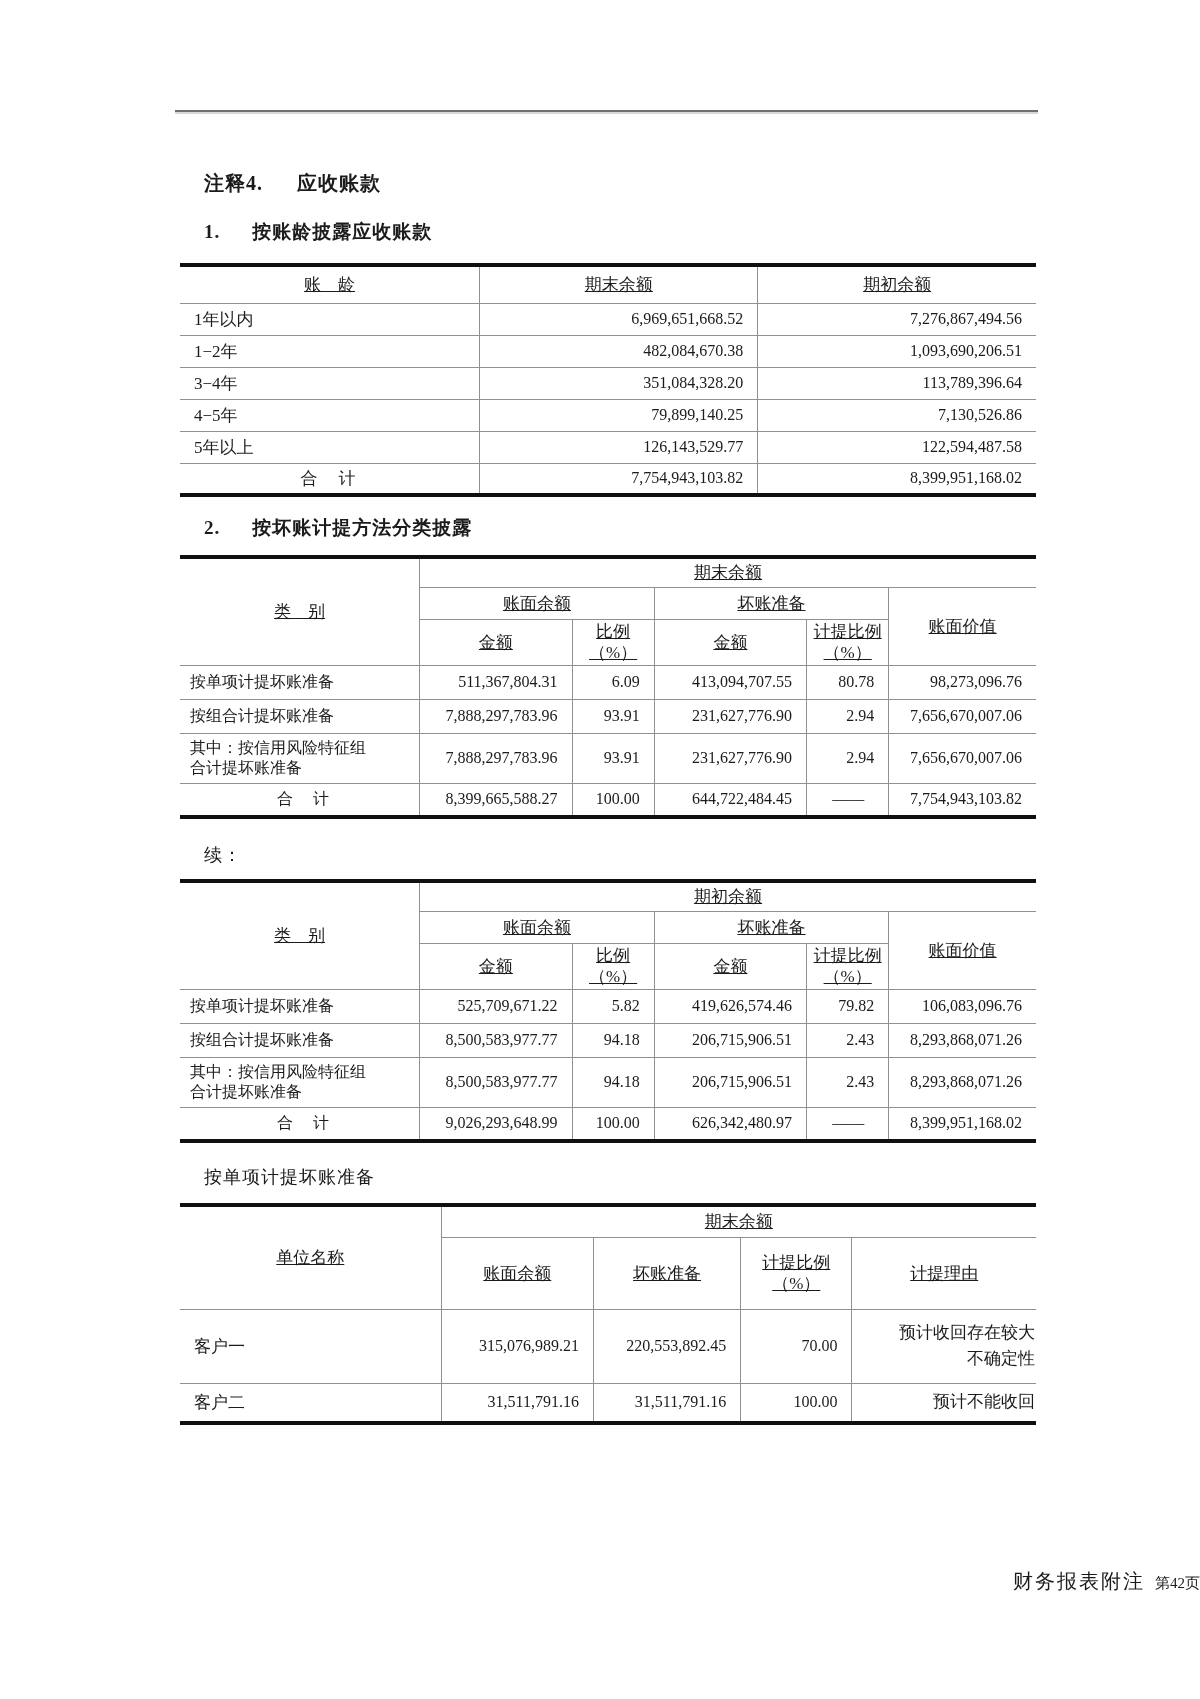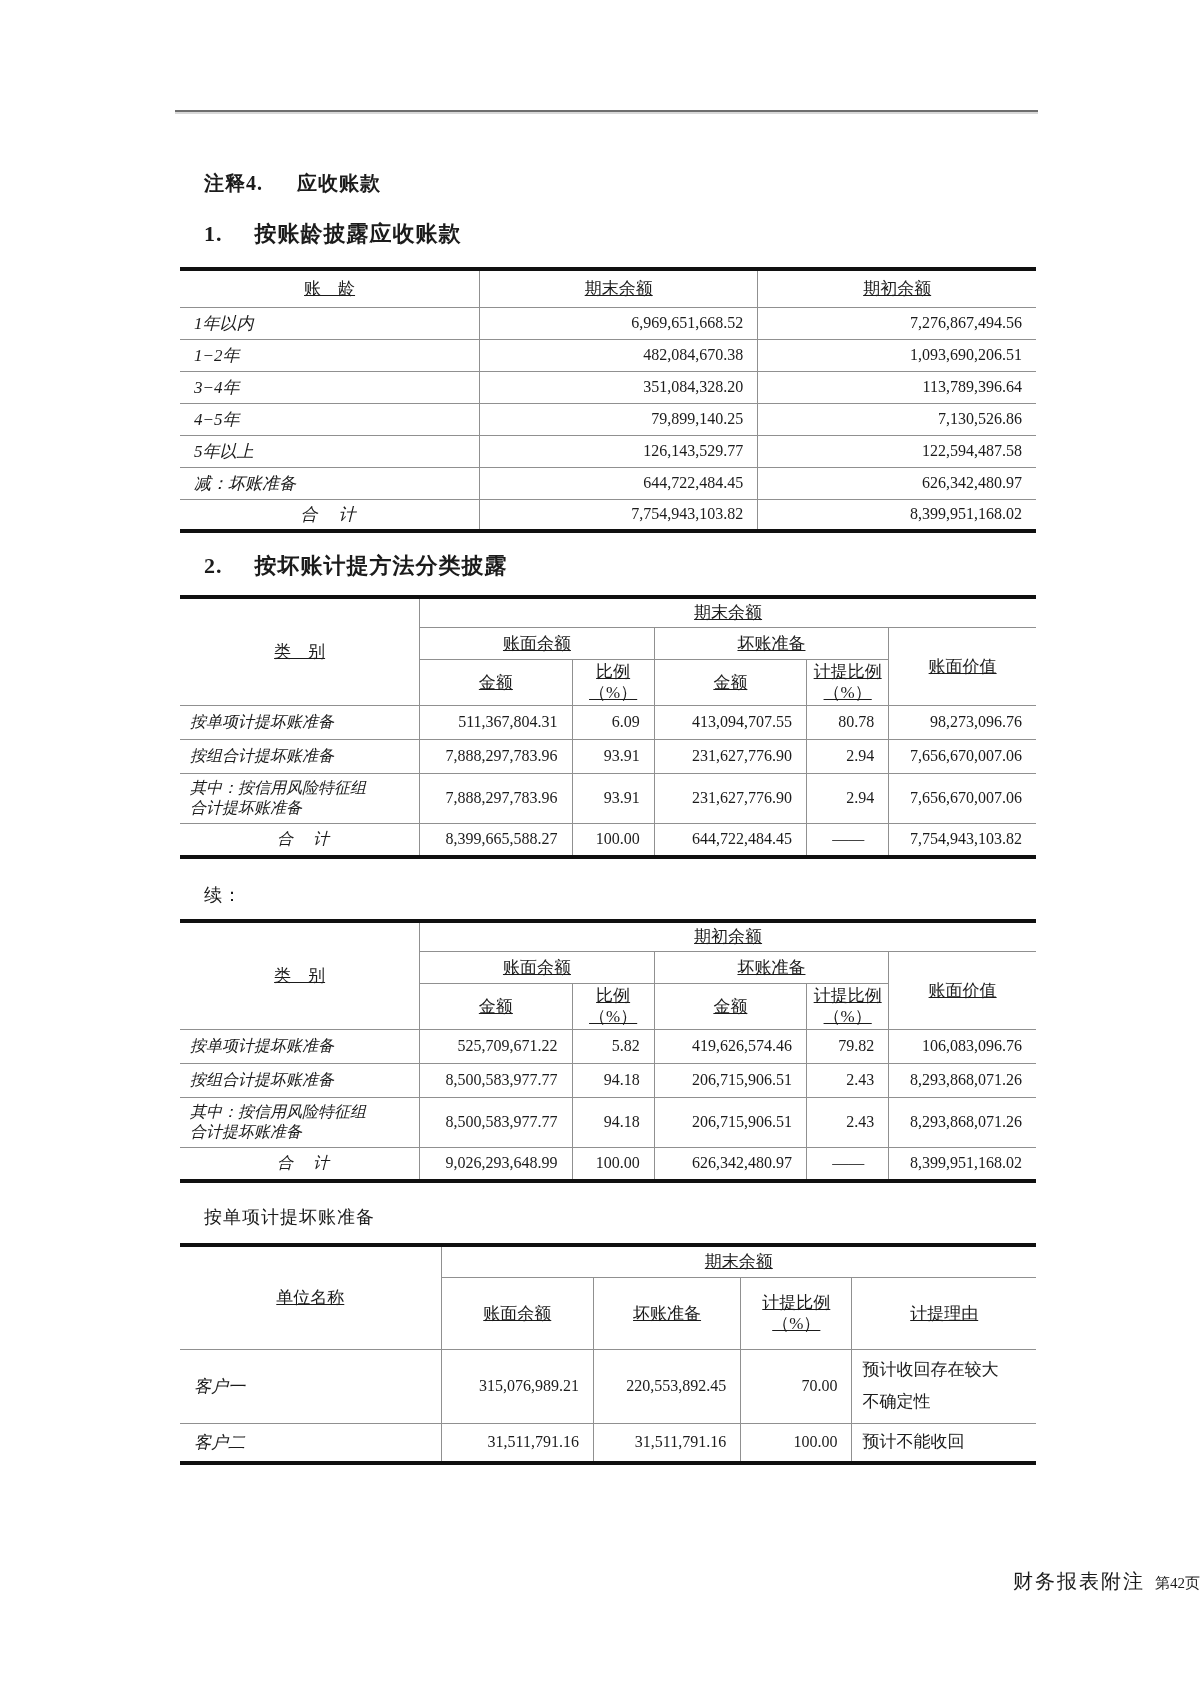--- a/index.html
+++ b/index.html
@@ -9,59 +9,59 @@
     overflow:hidden;
   }
   .top-rule {
     position:absolute; top:110px; left:175px; width:863px; height:2px;
     background:#6e6e6e; box-shadow:0 2px 0 #d8d8d8;
   }
   .content { position:absolute; left:180px; top:158px; width:856px; }
 
   .h-note { margin:12px 0 0 24px; font-size:20px; font-weight:bold; letter-spacing:1px; }
   .h-note .num { margin-right:20px; }
-  .h-sub  { margin:22px 0 0 24px; font-size:22px; font-weight:bold; letter-spacing:1px; }
+  .h-sub  { margin:22px 0 0 24px; font-size:19px; font-weight:bold; letter-spacing:1px; }
   .h-sub .num { margin-right:18px; }
   .h-plain { margin:24px 0 0 24px; font-size:18px; font-weight:normal; letter-spacing:1px; }
 
   table {
     width:100%; border-collapse:collapse; table-layout:fixed;
     border-top:4px solid #101010; border-bottom:4px solid #101010;
     border-left:hidden; border-right:hidden;
   }
   th, td { border:1px solid #909090; vertical-align:middle; font-weight:normal; }
   th { font-size:17px; text-align:center; line-height:21px;text-decoration:underline; }
   td { font-size:16px; }
 
   
   .t-aging { margin-top:18px; }
   .t-aging thead tr { height:38px; }
   .t-aging tbody tr { height:32px; }
-  .lbl { text-align:left; padding-left:14px; font-size:17px;font-style:italic; }
+  .lbl { text-align:left; padding-left:14px; font-size:17px; }
   .num { text-align:right; padding-right:14px; }
   .center { text-align:center; padding-left:0; letter-spacing:2px; }
 
   
   .t-method { margin-top:14px; }
   .t-method tr.hr1 { height:30px; }
   .t-method tr.hr2 { height:32px; }
   .t-method tr.hr3 { height:46px; }
   .t-method tbody tr { height:34px; }
   .t-method tbody tr.tall { height:50px; }
   .t-method .lbl { padding-left:10px; font-size:16px; line-height:20px; }
   .dash { text-align:center; padding-right:0; }
 
   
   .t-ind { margin-top:14px; }
   .t-ind tr.hr1 { height:32px; }
   .t-ind tr.hr2 { height:72px; }
   .t-ind tbody tr.r1 { height:74px; }
   .t-ind tbody tr.r2 { height:40px; }
   .t-ind .lbl { font-size:17px; }
-  .reason { text-align:left; padding-left:10px; font-size:17px; line-height:32px; }
+  .reason { text-align:right; padding-left:10px; font-size:17px; line-height:26px; }
 
   .pre { white-space:pre-line; }
 
   .footer { position:absolute; top:1568px; left:0; width:100%; text-align:right; }
   .footer .ft { font-size:20px; letter-spacing:2px; }
   .footer .fp { font-size:15px; margin-left:10px; }
 </style>
 </head>
 <body>
 
@@ -109,25 +109,20 @@
         </tr>
         <tr>
           <td class="lbl">4−5年</td>
           <td class="num">79,899,140.25</td>
           <td class="num">7,130,526.86</td>
         </tr>
         <tr>
           <td class="lbl">5年以上</td>
           <td class="num">126,143,529.77</td>
           <td class="num">122,594,487.58</td>
-        </tr>
-        <tr>
-          <td class="lbl">减：坏账准备</td>
-          <td class="num">644,722,484.45</td>
-          <td class="num">626,342,480.97</td>
         </tr>
         <tr>
           <td class="lbl center">合　计</td>
           <td class="num">7,754,943,103.82</td>
           <td class="num">8,399,951,168.02</td>
         </tr>
       </tbody>
     </table>
 
     <div class="h-sub" style="margin-top:18px;">

